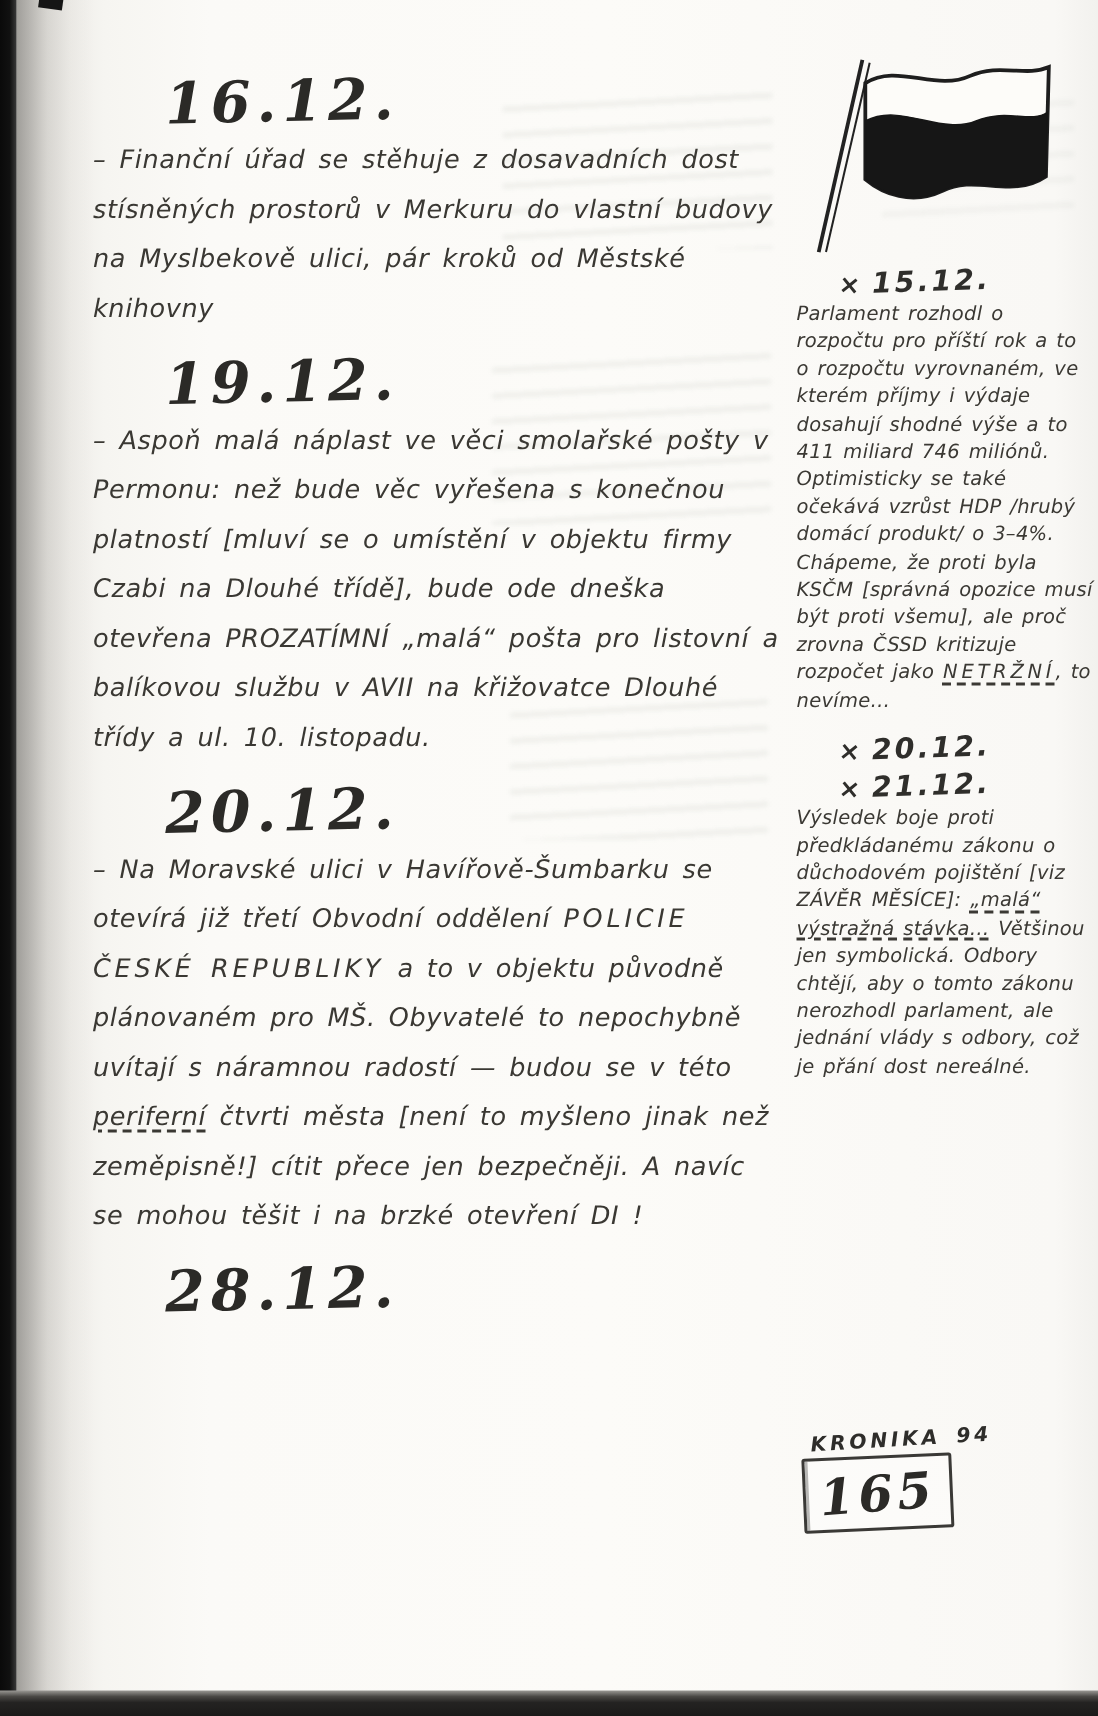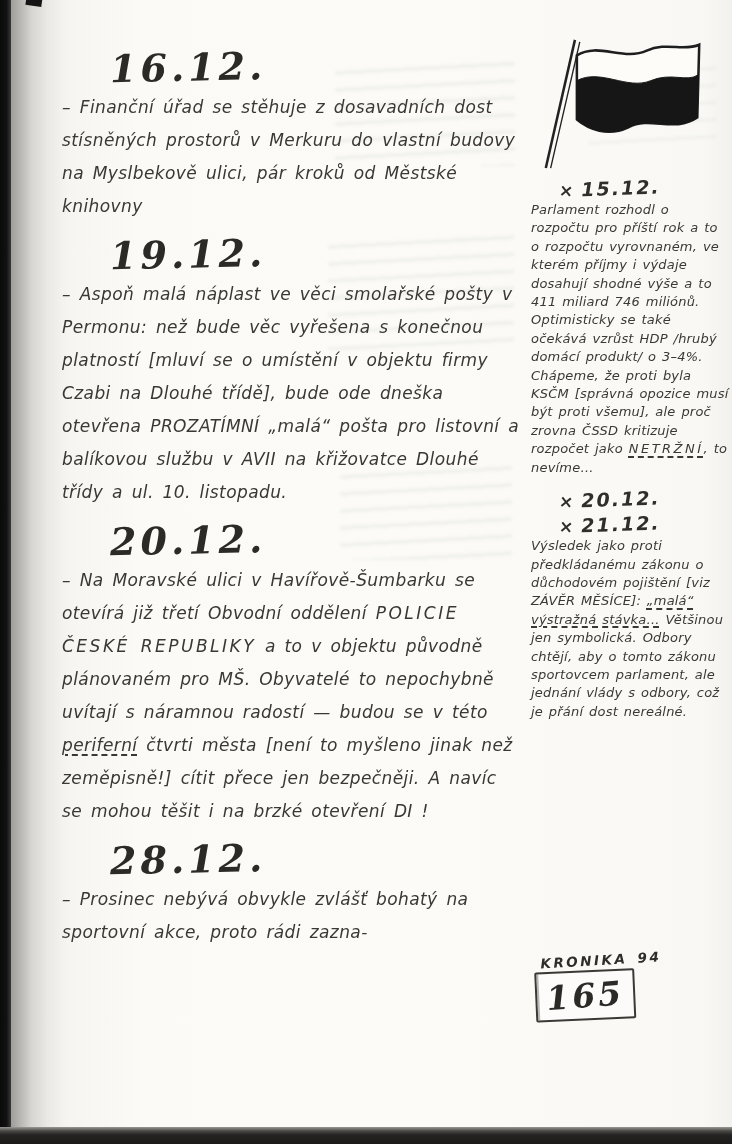--- a/index.html
+++ b/index.html
@@ -88,42 +88,41 @@
   <div class="date-h hw">16.12.</div>
   <p class="entry-p hw">– Finanční úřad se stěhuje z dosavadních dost stísněných prostorů v Merkuru do vlastní budovy na Myslbekově ulici, pár kroků od Městské knihovny</p>
 
   <div class="date-h hw">19.12.</div>
   <p class="entry-p hw">– Aspoň malá náplast ve věci smolařské pošty v Permonu: než bude věc vyřešena s konečnou platností [mluví se o umístění v objektu firmy Czabi na Dlouhé třídě], bude ode dneška otevřena PROZATÍMNÍ „malá“ pošta pro listovní a balíkovou službu v AVII na křižovatce Dlouhé třídy a ul. 10. listopadu.</p>
 
   <div class="date-h hw">20.12.</div>
   <p class="entry-p hw"><span>– Na Moravské ulici v Havířově-Šumbarku se otevírá již třetí Obvodní oddělení </span><span class="caps">POLICIE ČESKÉ REPUBLIKY</span><span> a to v objektu původně plánovaném pro MŠ. Obyvatelé to nepochybně uvítají s náramnou radostí — budou se v této </span><span class="u-dash">periferní</span><span> čtvrti města [není to myšleno jinak než zeměpisně!] cítit přece jen bezpečněji. A navíc se mohou těšit i na brzké otevření DI !</span></p>
 
   <div class="date-h hw">28.12.</div>
-  <p class="entry-p hw">– Prosinec nebývá obvykle zvlášť bohatý na sportovní akce, proto rádi zazna-</p>
 
 </div>
 
 <div class="sidebar">
 
   <div class="flag-wrap">
     <svg width="172" height="134" viewBox="0 0 175 138">
       <path d="M38 4 L8 136" stroke="#222" stroke-width="2.6" fill="none"></path>
       <path d="M43 6 L13 136" stroke="#222" stroke-width="1.4" fill="none"></path>
       <path d="M40 20 C62 6 88 26 112 15 C132 6 150 16 166 9 L164 84 C140 100 116 82 93 94 C72 104 52 96 40 86 Z" fill="#fdfcf9" stroke="#1e1e1e" stroke-width="2.6"></path>
       <path d="M40 46 C64 33 92 56 116 46 C138 37 153 48 165 40 L164 84 C140 100 116 82 93 94 C72 104 52 96 40 86 Z" fill="#161616" stroke="#161616" stroke-width="1"></path>
     </svg>
   </div>
 
   <div class="side-h hw"><span class="xmark">×</span><span>15.12.</span></div>
   <p class="side-p hw"><span>Parlament rozhodl o rozpočtu pro příští rok a to o rozpočtu vyrovnaném, ve kterém příjmy i výdaje dosahují shodné výše a to 411 miliard 746 miliónů. Optimisticky se také očekává vzrůst HDP /hrubý domácí produkt/ o 3–4%. Chápeme, že proti byla KSČM [správná opozice musí být proti všemu], ale proč zrovna ČSSD kritizuje rozpočet jako </span><span class="u-dash caps">NETRŽNÍ</span><span>, to nevíme…</span></p>
 
   <div class="side-h hw"><span class="xmark">×</span><span>20.12.</span></div>
 
   <div class="side-h hw"><span class="xmark">×</span><span>21.12.</span></div>
-  <p class="side-p hw"><span>Výsledek jako proti předkládanému zákonu o důchodovém pojištění [viz ZÁVĚR MĚSÍCE]: </span><span class="u-dash">„malá“ výstražná stávka…</span><span> Většinou jen symbolická. Odbory chtějí, aby o tomto zákonu sportovcem parlament, ale jednání vlády s odbory, což je přání dost nereálné.</span></p>
+  <p class="side-p hw"><span>Výsledek boje proti předkládanému zákonu o důchodovém pojištění [viz ZÁVĚR MĚSÍCE]: </span><span class="u-dash">„malá“ výstražná stávka…</span><span> Většinou jen symbolická. Odbory chtějí, aby o tomto zákonu nerozhodl parlament, ale jednání vlády s odbory, což je přání dost nereálné.</span></p>
 
 </div>
 
 <div class="stamp">
   <div class="stamp-label hw">KRONIKA 94</div>
   <div class="stamp-box">
     <span class="stamp-num">165</span>
   </div>
 </div>
 

